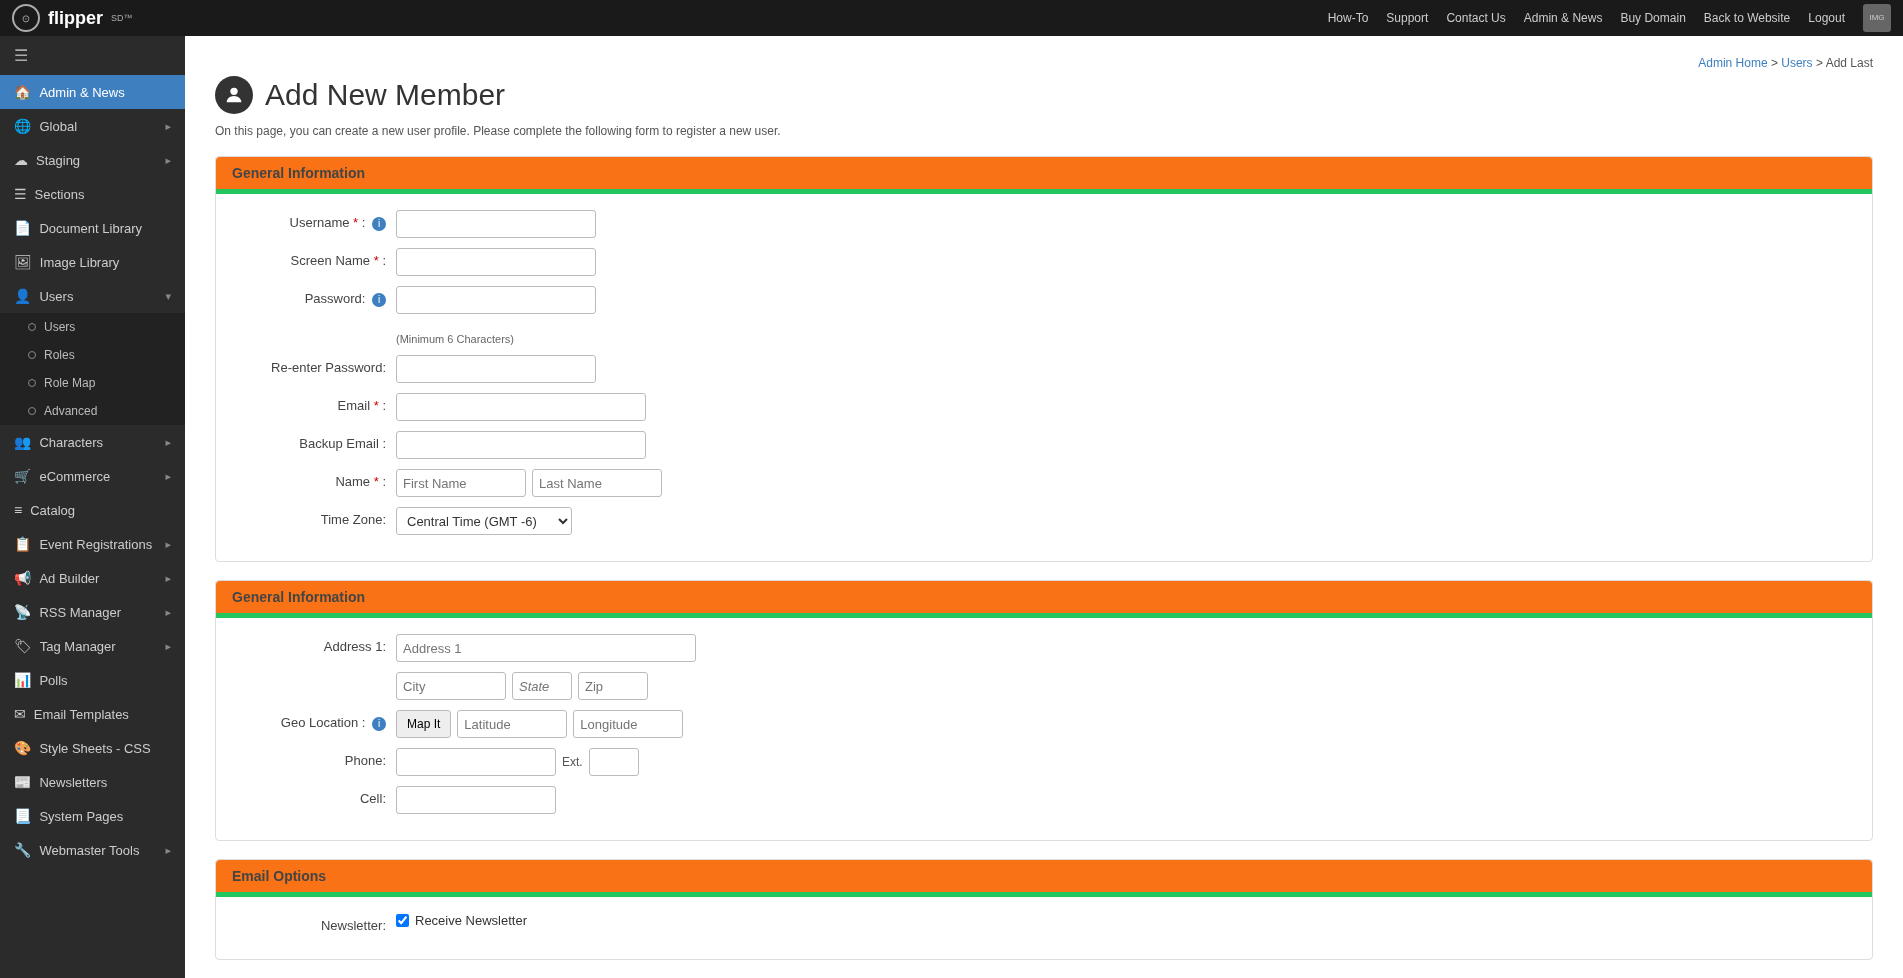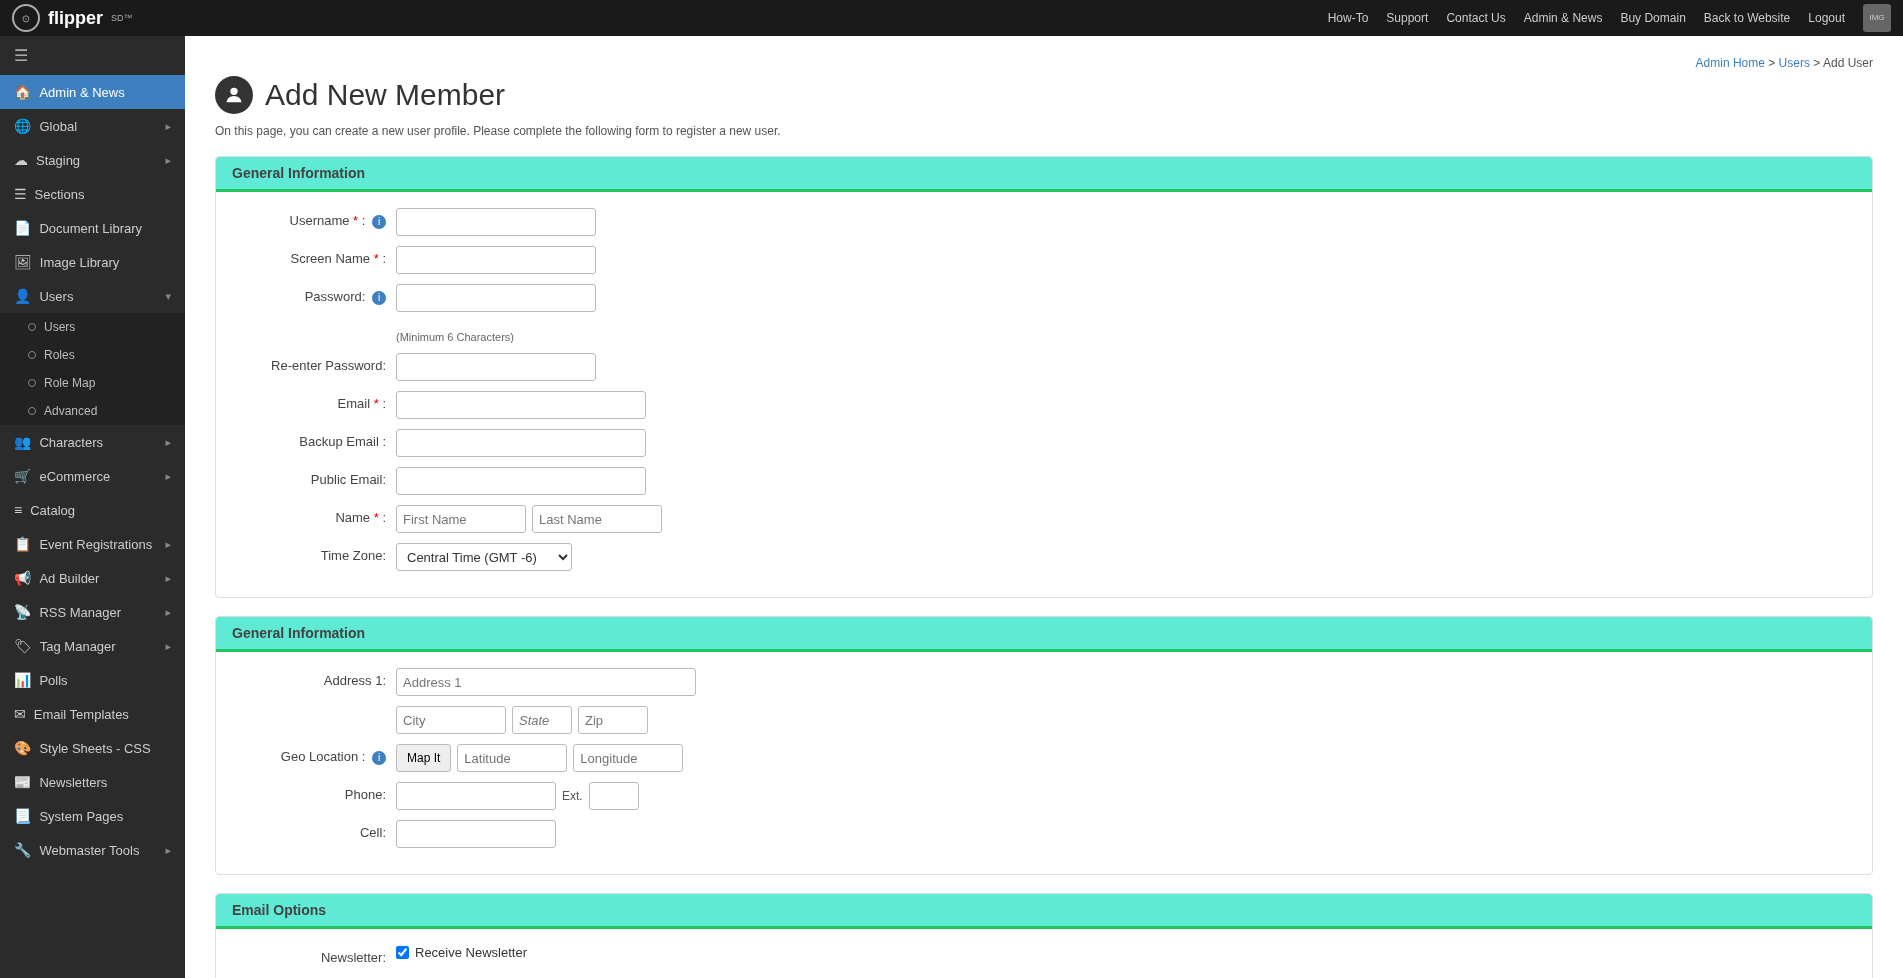--- a/index.html
+++ b/index.html
@@ -142,22 +142,22 @@
     }
 
     
     .section-card {
       border: 1px solid #ddd;
       border-radius: 4px;
       margin-bottom: 18px;
       background: #fff;
     }
     .section-header {
-      background: #5eead4;
-      border-bottom: 3px solid #22c55e;
+      background: #f97316;
+      border-bottom: 5px solid #22c55e;
       padding: 8px 16px;
       font-size: 14px;
       font-weight: bold;
       color: #444;
       border-radius: 4px 4px 0 0;
     }
     .section-body {
       padding: 16px 20px;
     }
 
@@ -434,21 +434,21 @@
     </div>
 
   </aside>
 
   <main class="main">
     <div class="main-inner">
 
       <div class="breadcrumb">
         <a href="#">Admin Home</a>
         &gt; <a href="#">Users</a>
-        &gt; <span>Add User</span>
+        &gt; <span>Add Last</span>
       </div>
 
       <div class="page-title-area">
         <div class="page-title-icon">
           <svg width="22" height="22" viewBox="0 0 24 24" fill="white">
             <circle cx="12" cy="8" r="4"></circle>
             <path d="M4 20c0-4 3.6-7 8-7s8 3 8 7"></path>
           </svg>
         </div>
         <h1 class="page-title">Add New Member</h1>
@@ -509,28 +509,20 @@
 
           <div class="form-row">
             <div class="form-label">
               Backup Email :
             </div>
             <div class="form-control-area">
               <input type="email" class="input-md" style="">
             </div>
           </div>
 
-          <div class="form-row">
-            <div class="form-label">
-              Public Email:
-            </div>
-            <div class="form-control-area">
-              <input type="email" class="input-md" style="">
-            </div>
-          </div>
 
           <div class="form-row">
             <div class="form-label">
               Name <span class="req">*</span> :
             </div>
             <div class="form-control-area">
               <div class="name-fields">
                 <input type="text" placeholder="First Name" style="">
                 <input type="text" placeholder="Last Name" style="">
               </div>

